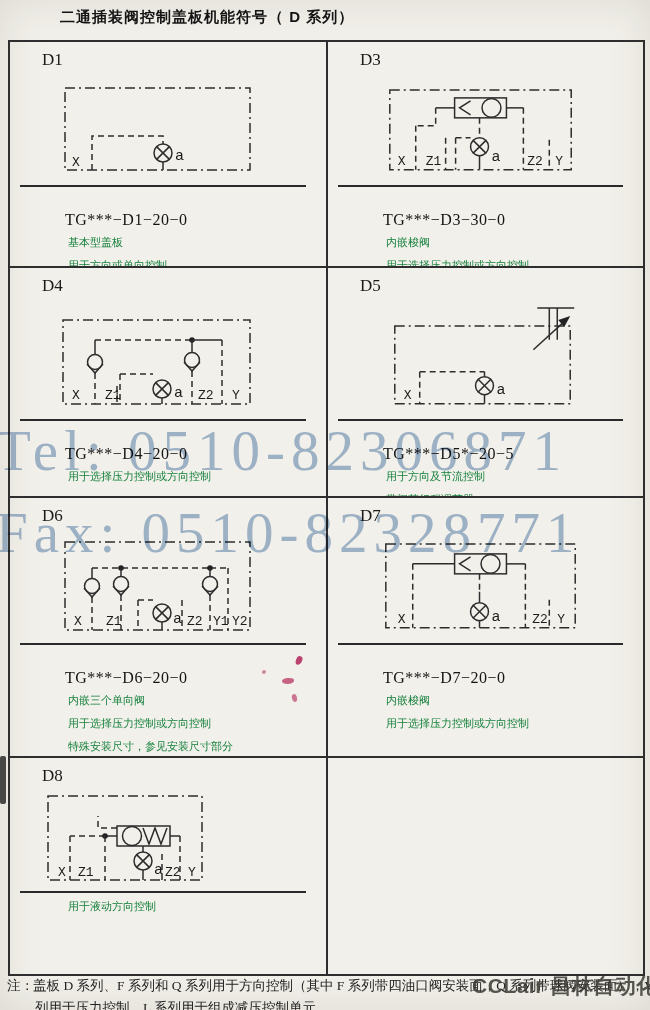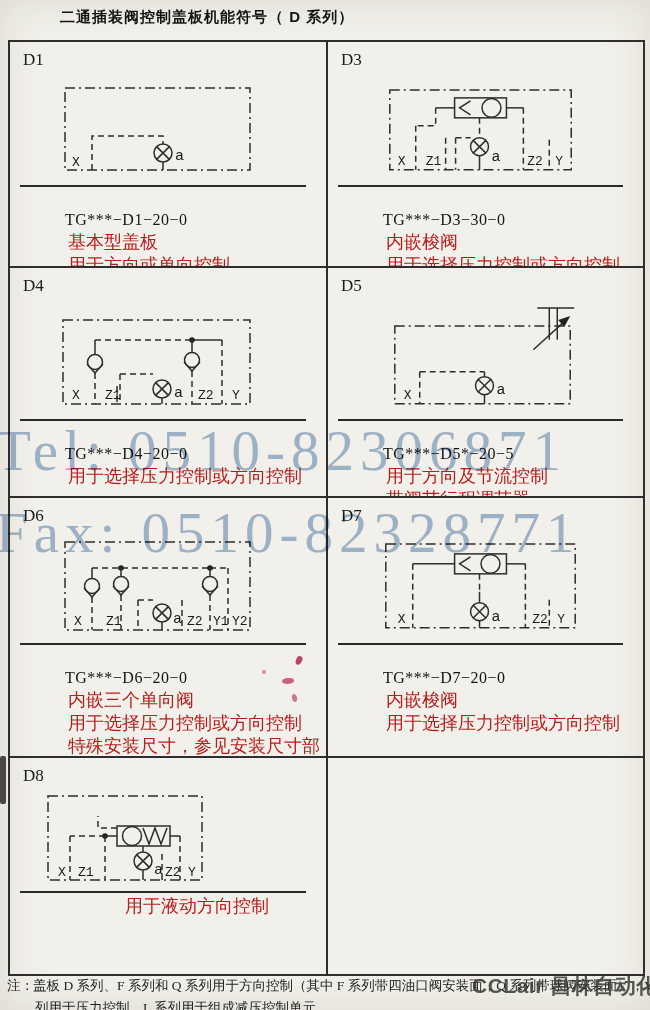--- a/index.html
+++ b/index.html
@@ -21,35 +21,35 @@
     position:absolute;left:8px;top:40px;
     width:633px;height:932px;
     border:2px solid #2e2e2e;
     display:grid;
     grid-template-columns:318px 1fr;
     grid-template-rows:226px 230px 260px 1fr;
     background:transparent;
   }
   .cell{position:relative;border-right:2px solid #2e2e2e;border-bottom:2px solid #2e2e2e;overflow:hidden;}
   .cell.lastcol{border-right:none;}
-  .cell.lastrow{border-bottom:none;text-align:center;}
+  .cell.lastrow{border-bottom:none;}
   .clabel{
-    position:absolute;left:13px;top:8px;
+    position:absolute;left:32px;top:8px;
     font-size:17px;font-family:"Liberation Serif", serif;color:#1a1a1a;
   }
   .diag{display:block;margin-top:24px;width:100%;}
   svg .ln{stroke:#2d2d2d;stroke-width:1.5;fill:none;}
   svg .dashdot{stroke-dasharray:10 4 2 4;}
   svg .dash{stroke-dasharray:6 4;}
   svg .dot{fill:#222;stroke:none;}
   svg .pt{font:13px "Liberation Mono", monospace;fill:#1c1c1c;}
   svg .pa{font:15px "Liberation Mono", monospace;fill:#1c1c1c;}
   .sep{border-top:2px solid #2a2a2a;margin:3px 20px 0 10px;}
   .code{margin:24px 0 0 55px;font-size:16px;letter-spacing:.5px;color:#141414;}
-  .desc{margin:4px 0 0 58px;font-size:18px;line-height:19px;color:#b91c1c;}
+  .desc{margin:4px 0 0 58px;font-size:11px;line-height:19px;color:#15803d;}
   .notewrap{position:absolute;left:0;top:974px;width:650px;font-size:13.5px;color:#222;}
   .notelabel{position:absolute;left:7px;top:3px;}
   .noteline1{position:absolute;left:33px;top:3px;white-space:nowrap;}
   .noteline2{position:absolute;left:35px;top:25px;white-space:nowrap;}
   .wm{
     position:absolute;left:-4px;width:660px;
     font-family:"Liberation Serif", serif;
     font-size:57px;letter-spacing:6px;white-space:nowrap;
     color:#a6bcd7;mix-blend-mode:multiply;
     pointer-events:none;z-index:6;

